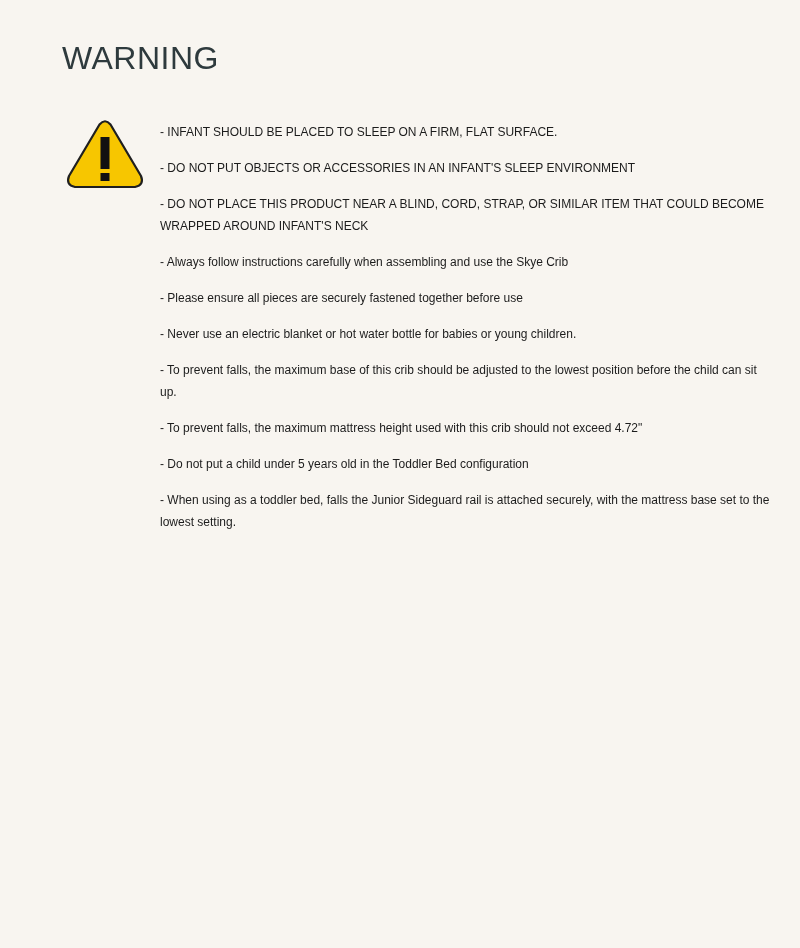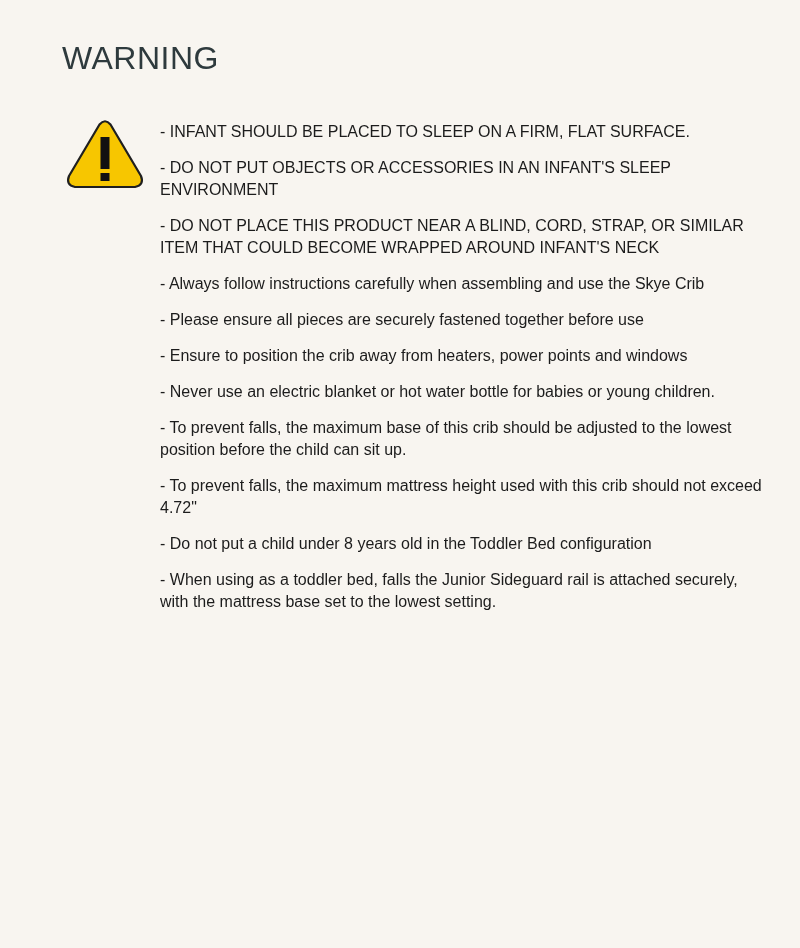--- a/index.html
+++ b/index.html
@@ -36,21 +36,21 @@
     .list {
       position: absolute;
       left: 160px;
       top: 121px;
       width: 610px;
       margin: 0;
       padding: 0;
       list-style: none;
     }
     .list li {
-      font-size: 16px;
+      font-size: 12px;
       line-height: 22px;
       margin: 0 0 14px 0;
       color: #1c1c1c;
     }
   </style>
 </head>
 <body>
 
 <h1 class="title">WARNING</h1>
 
@@ -59,19 +59,18 @@
   <rect x="34.5" y="18" width="9" height="32" fill="#111111"></rect>
   <rect x="34.5" y="54" width="9" height="8" fill="#111111"></rect>
 </svg>
 
 <ul class="list">
   <li>- INFANT SHOULD BE PLACED TO SLEEP ON A FIRM, FLAT SURFACE.</li>
   <li>- DO NOT PUT OBJECTS OR ACCESSORIES IN AN INFANT'S SLEEP ENVIRONMENT</li>
   <li>- DO NOT PLACE THIS PRODUCT NEAR A BLIND, CORD, STRAP, OR SIMILAR ITEM THAT COULD BECOME WRAPPED AROUND INFANT'S NECK</li>
   <li>- Always follow instructions carefully when assembling and use the Skye Crib</li>
   <li>- Please ensure all pieces are securely fastened together before use</li>
-  <li>- Ensure to position the crib away from heaters, power points and windows</li>
   <li>- Never use an electric blanket or hot water bottle for babies or young children.</li>
   <li>- To prevent falls, the maximum base of this crib should be adjusted to the lowest position before the child can sit up.</li>
   <li>- To prevent falls, the maximum mattress height used with this crib should not exceed 4.72"</li>
-  <li>- Do not put a child under 8 years old in the Toddler Bed configuration</li>
+  <li>- Do not put a child under 5 years old in the Toddler Bed configuration</li>
   <li>- When using as a toddler bed, falls the Junior Sideguard rail is attached securely, with the mattress base set to the lowest setting.</li>
 </ul>
 
 </body></html>

